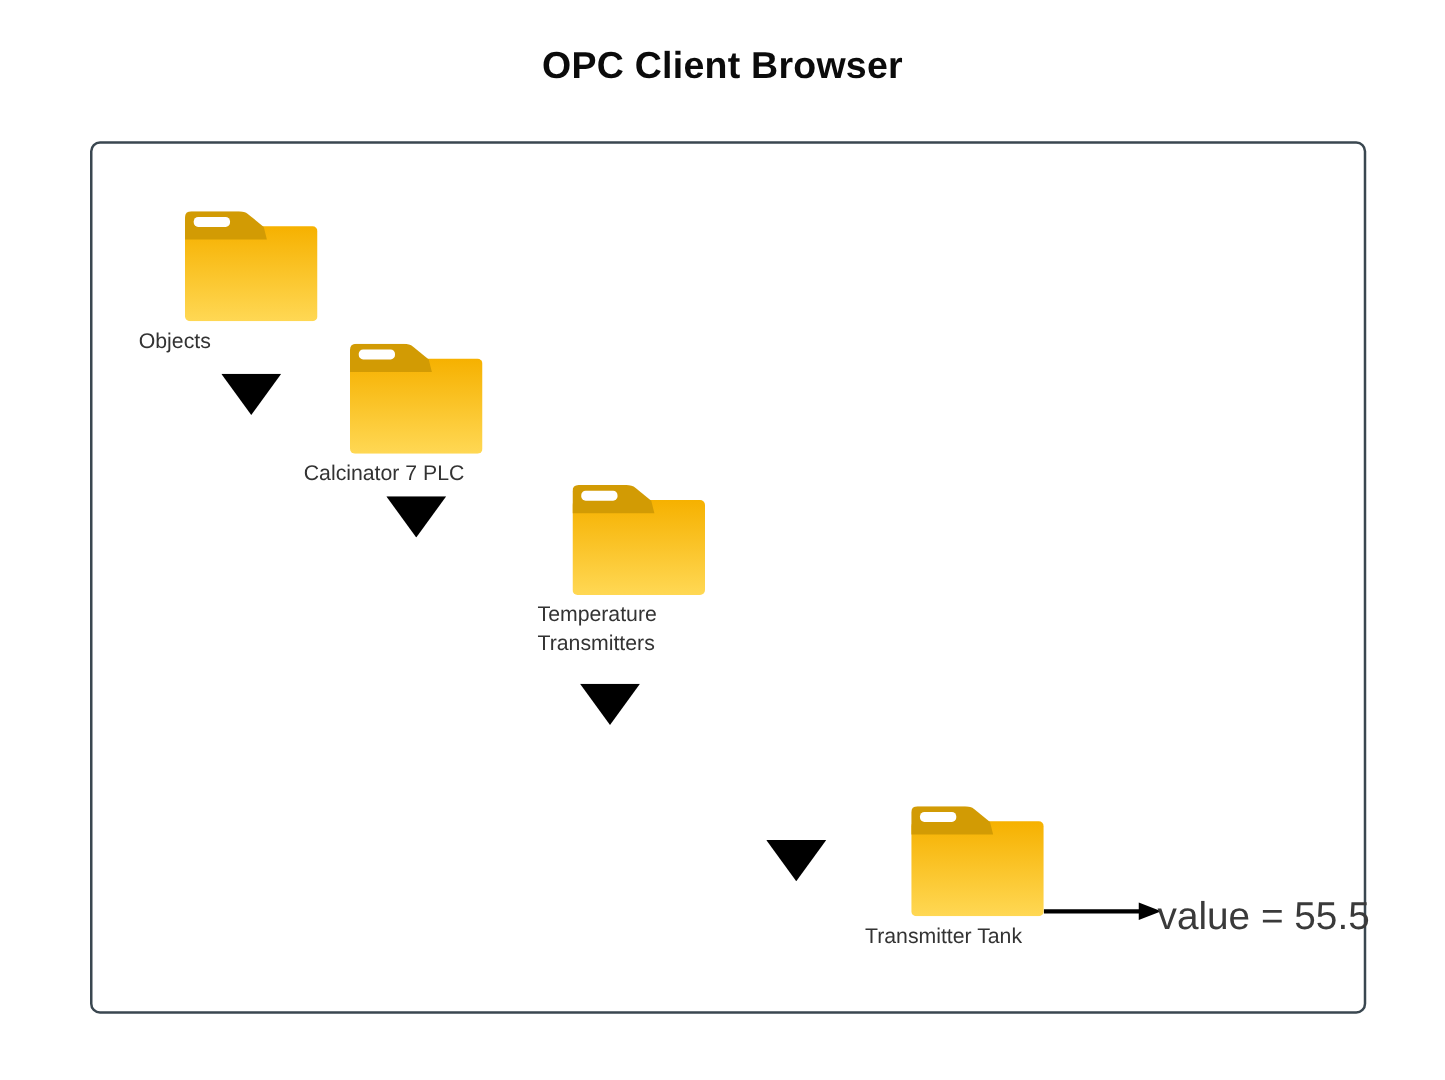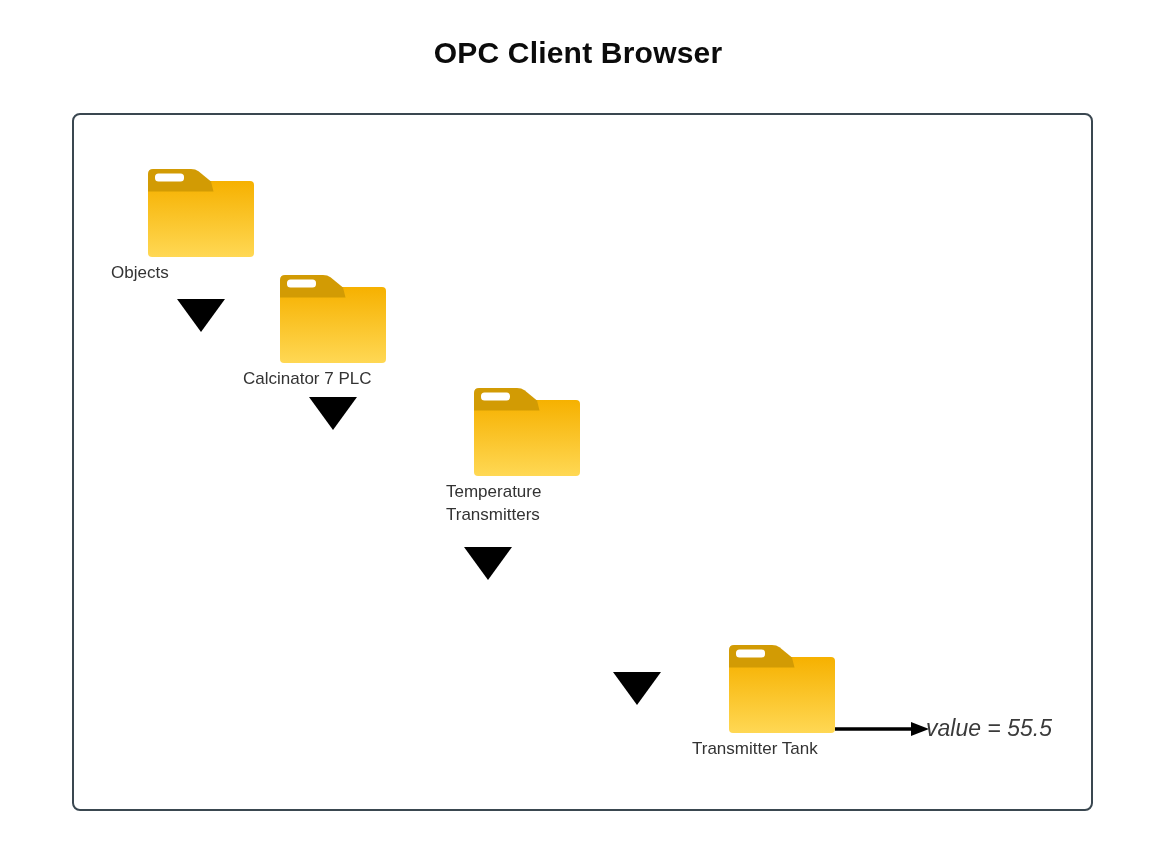--- a/index.html
+++ b/index.html
@@ -57,21 +57,21 @@
     text-align: left;
     font-size: 17px;
     line-height: 1.38;
     color: #333333;
     white-space: normal;
   }
   .w-wide   { width: 180px; }
   .w-narrow { width: 122px; }
   .n1 { left: 74px;  top: 54px;  }
   .n2 { left: 206px; top: 160px; }
-  .n3 { left: 360px; top: 273px; padding-left: 40px; }
+  .n3 { left: 344px; top: 273px; padding-left: 40px; }
   .n4 { left: 510px; top: 401px; }
   .n5 { left: 655px; top: 530px; }
   .down-arrow {
     position: absolute;
     width: 48px;
     height: 33px;
   }
   .t1 { left: 103px; top: 184px; }
   .t2 { left: 235px; top: 282px; }
   .t3 { left: 390px; top: 432px; }
@@ -80,24 +80,23 @@
     position: absolute;
     left: 761px;
     top: 606px;
     width: 96px;
     height: 16px;
   }
   .value-text {
     position: absolute;
     left: 852px;
     top: 600px;
-    font-size: 23px;
+    font-size: 31px;
     color: #3a3a3a;
     white-space: nowrap;
-    font-style: italic;
   }
   .svg-defs {
     position: absolute;
     width: 0;
     height: 0;
   }
 </style>
 </head>
 <body>
 

